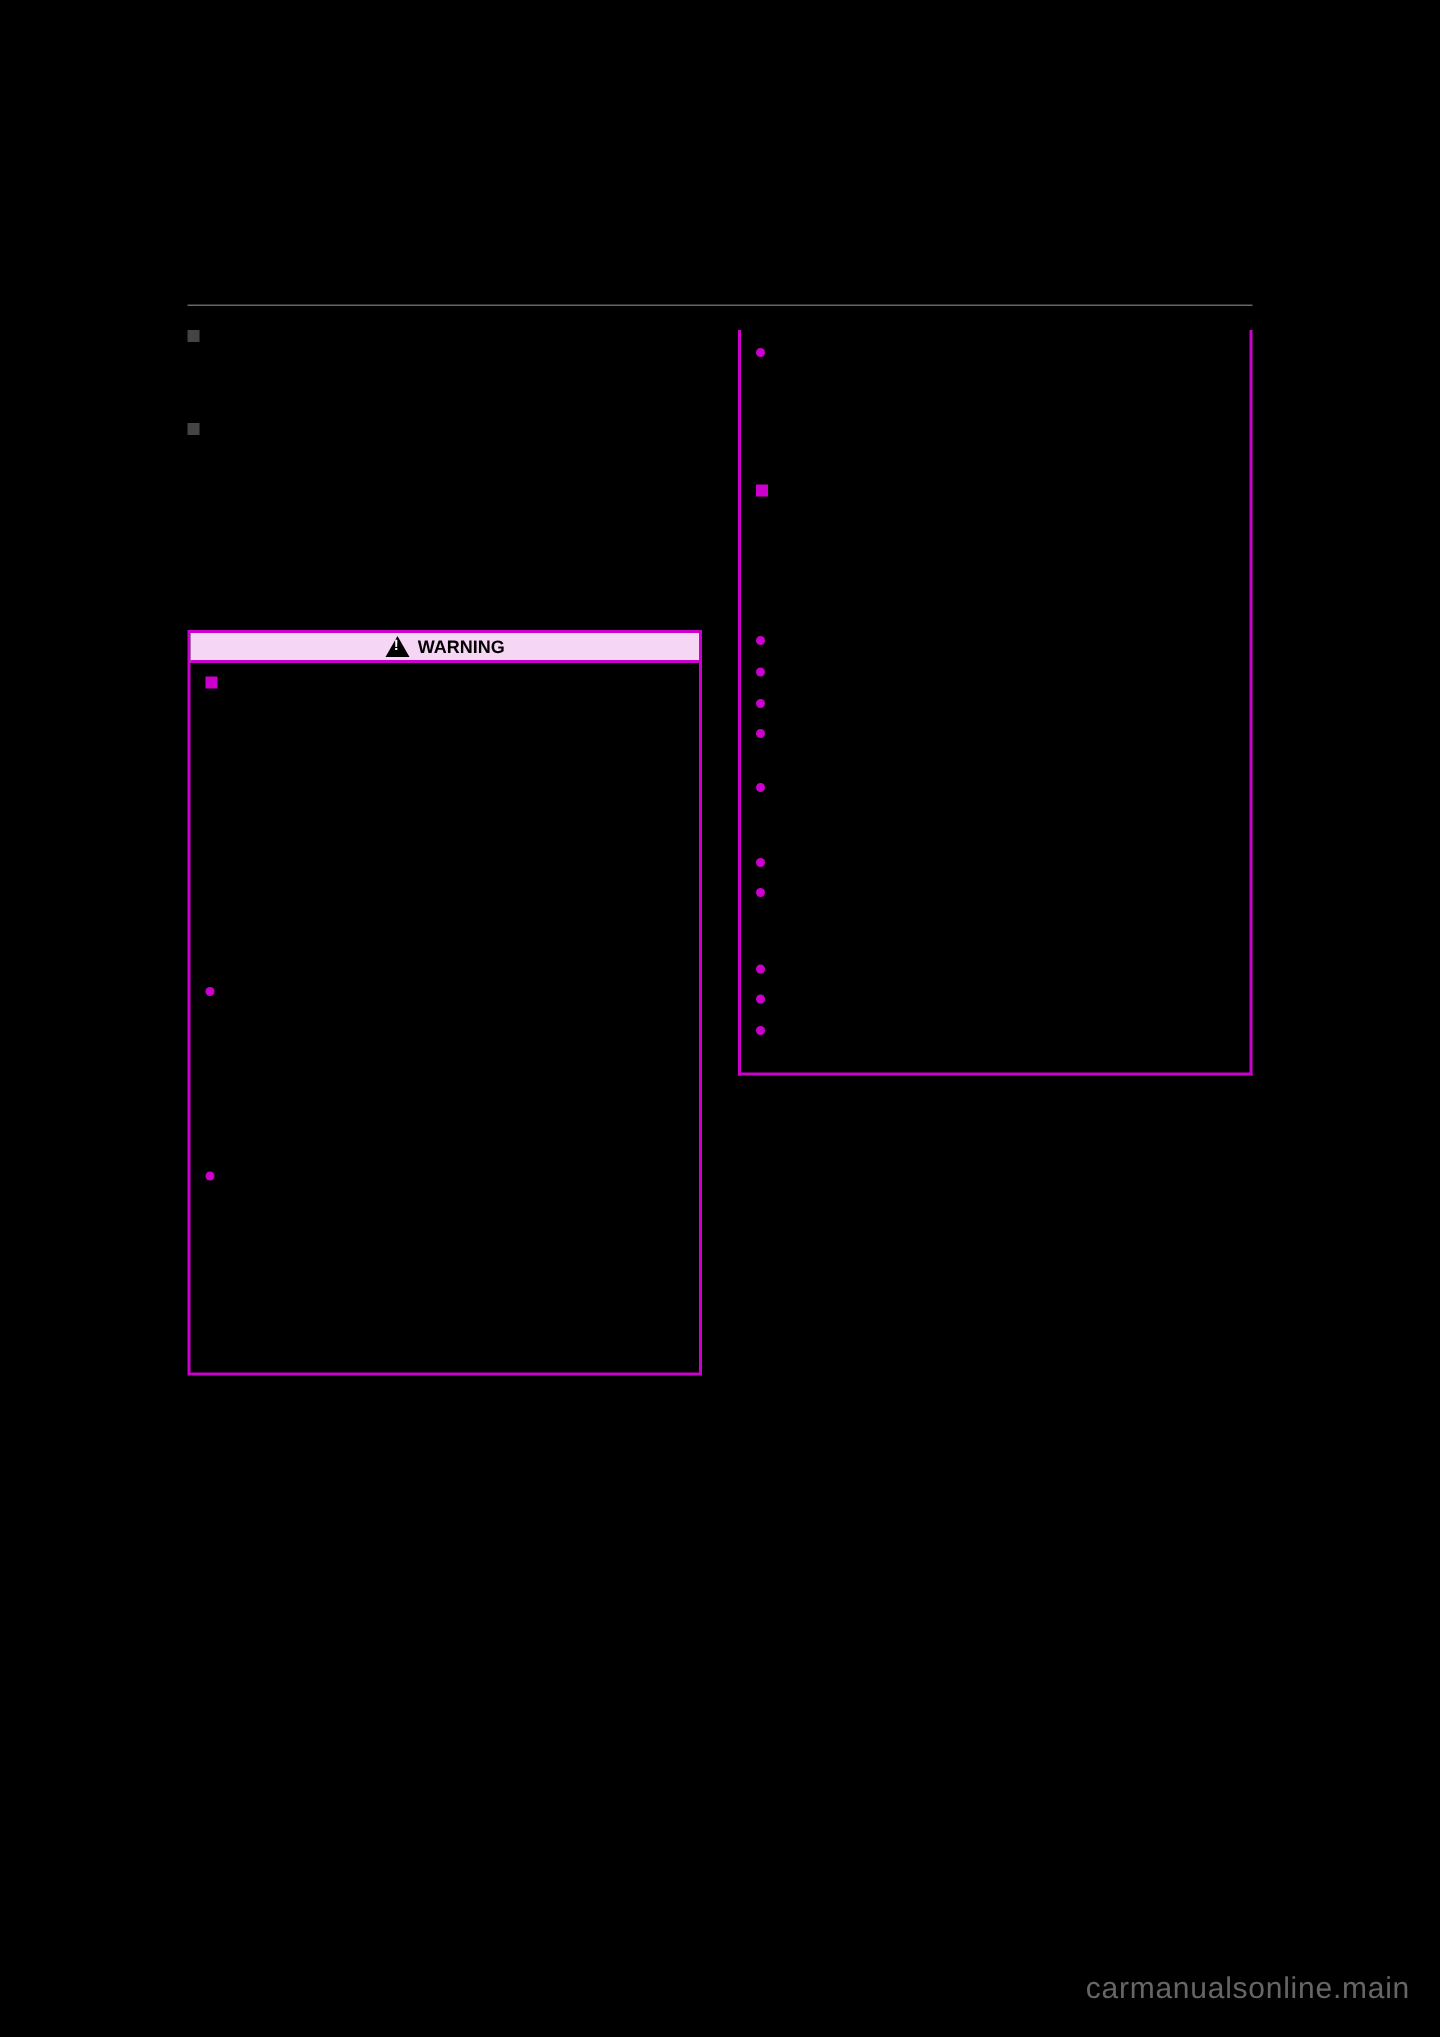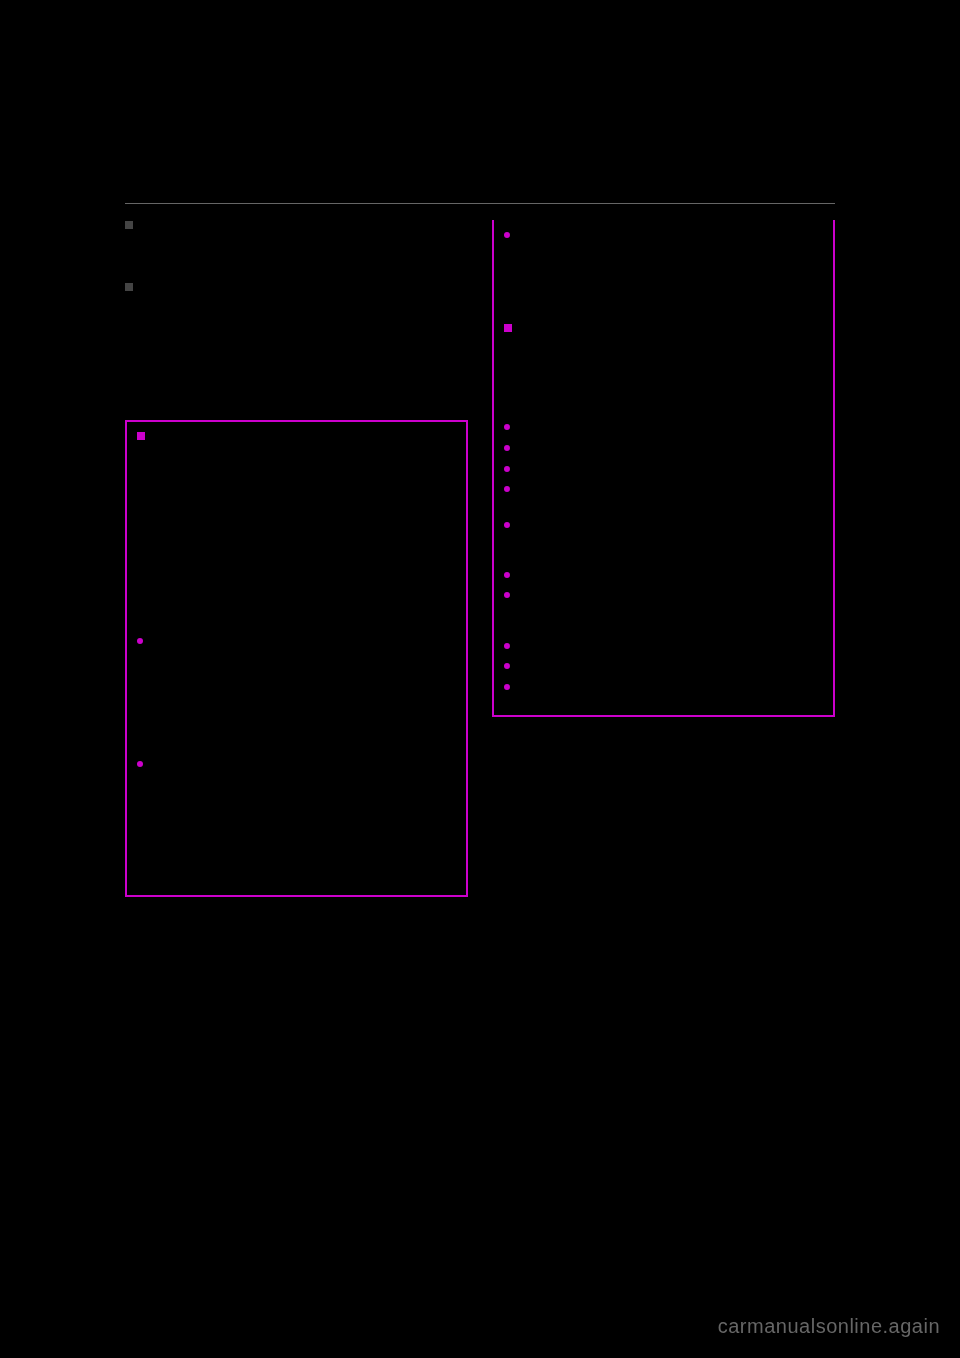--- a/index.html
+++ b/index.html
@@ -123,20 +123,24 @@
         <span class="sq"></span><span>Canceling and resuming the speed setting</span>
       </div>
       <div class="sect-body">Press the cancel switch to cancel cruise control. To resume cruise control, press the resume switch.</div>
 
       <div class="sect-title">
         <span class="sq"></span><span>If the warning message for the cruise control is shown on the multi-information display</span>
       </div>
       <div class="sect-body">Press the cruise control main switch once to deactivate the system, and then press the switch again to reactivate the system. If the cruise control speed cannot be set or if the cruise control is canceled immediately after being activated, there may be a malfunction in the cruise control system. Have the vehicle inspected by your Toyota dealer.</div>
 
       <div class="warn-box">
+        <div class="warn-head">
+          <span class="warn-icon"></span>
+          <span class="warn-label">WARNING</span>
+        </div>
         <div class="warn-body">
           <div class="wsect">
             <div class="wtitle">
               <span class="sq sq-m"></span><span>Before using dynamic radar cruise control with full-speed range</span>
             </div>
             <div class="wp">Driving safely is the sole responsibility of the driver. Do not rely solely on the system and drive safely, always paying careful attention to your surroundings.</div>
             <div class="wp">The dynamic radar cruise control with full-speed range provides driving assistance to reduce the driver's burden. However, there are limitations to the assistance provided.</div>
             <div class="wp">Therefore, over-reliance on this system may lead to an accident resulting in death or serious injury.</div>
             <div class="wp">Pay careful attention to the surrounding conditions. The driver is solely responsible for their own safety. Drive safely.</div>
             <div class="bullet">
@@ -207,13 +211,13 @@
           <div class="bullet">
               <span class="bdot"></span>
               <span class="btext">During emergency towing</span>
             </div>
         </div>
       </div>
     </div>
   </div>
 </div>
 
-<div class="watermark">carmanualsonline.again</div>
+<div class="watermark">carmanualsonline.main</div>
 
 </body></html>

